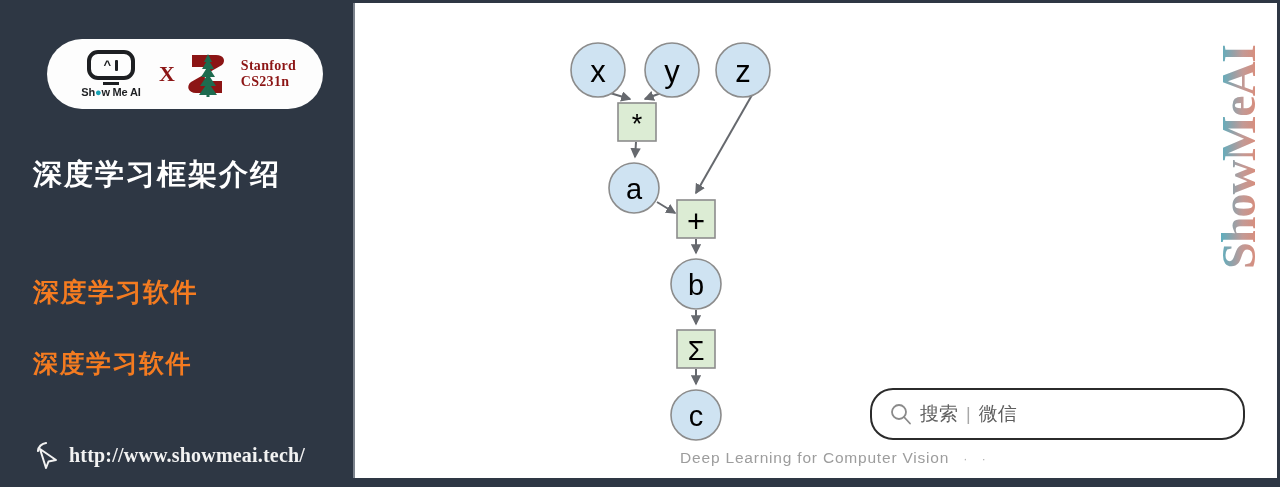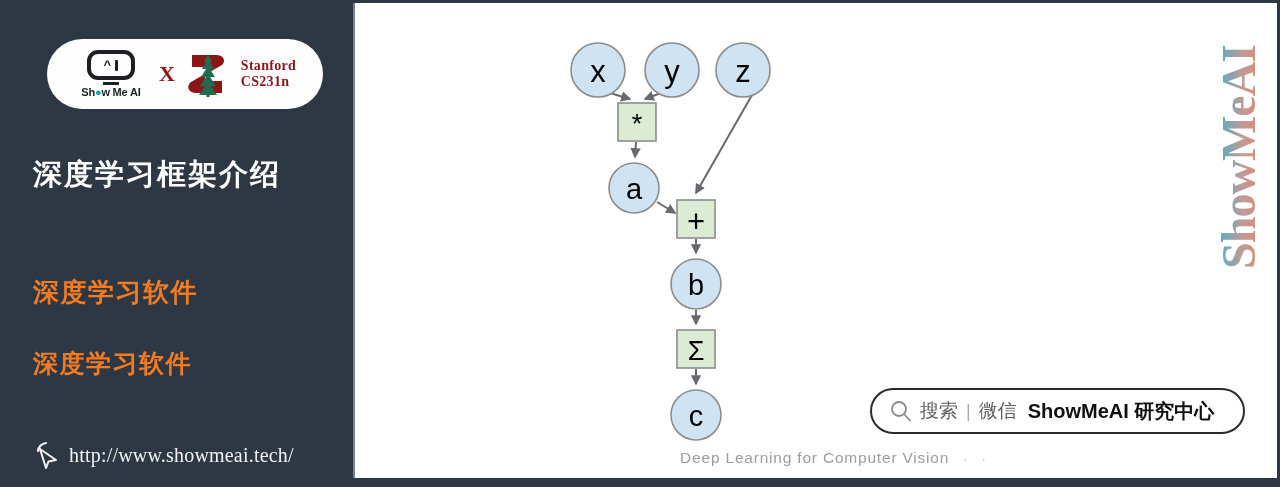--- a/index.html
+++ b/index.html
@@ -147,20 +147,21 @@
     letter-spacing: 1.5px;
     white-space: nowrap;
   }
   .side-url-row {
     position: absolute;
     left: 30px;
     top: 437px;
     display: flex;
     align-items: center;
     gap: 8px;
+    font-weight: bold;
   }
   .cursor-ic { width: 28px; height: 30px; display:block; }
   .side-url {
     font-family: "Liberation Serif", serif;
     font-size: 20px;
     color: #f2f2f2;
     white-space: nowrap;
     letter-spacing: 0.2px;
   }
 
@@ -184,21 +185,21 @@
     width: 62px;
     height: 250px;
   }
 
   
   .search-pill {
     position: absolute;
     left: 513px;
     top: 385px;
     width: 375px;
-    height: 46px;
+    height: 52px;
     border: 2px solid #2b2b2b;
     border-radius: 23px;
     background: #ffffff;
     display: flex;
     align-items: center;
     padding-left: 17px;
     box-sizing: border-box;
     gap: 7px;
   }
   .mag-ic { width: 24px; height: 24px; flex: none; }
@@ -379,21 +380,20 @@
     </svg>
 
     <div class="search-pill">
       <svg class="mag-ic" viewBox="0 0 24 24">
         <circle cx="10" cy="10" r="7" fill="none" stroke="#8a8a8a" stroke-width="1.8"></circle>
         <line x1="15" y1="15" x2="21" y2="21.5" stroke="#8a8a8a" stroke-width="1.8" stroke-linecap="round"></line>
       </svg>
       <span class="sp-word">搜索</span>
       <span class="sp-div">|</span>
       <span class="sp-word">微信</span>
-      <span class="sp-strong">ShowMeAI 研究中心</span>
     </div>
 
     <div class="footer">
       <span class="en">Deep Learning for Computer Vision</span>
       <span class="dot">·</span>
       <span class="dot">·</span>
     </div>
 
   </div>
 </div>

